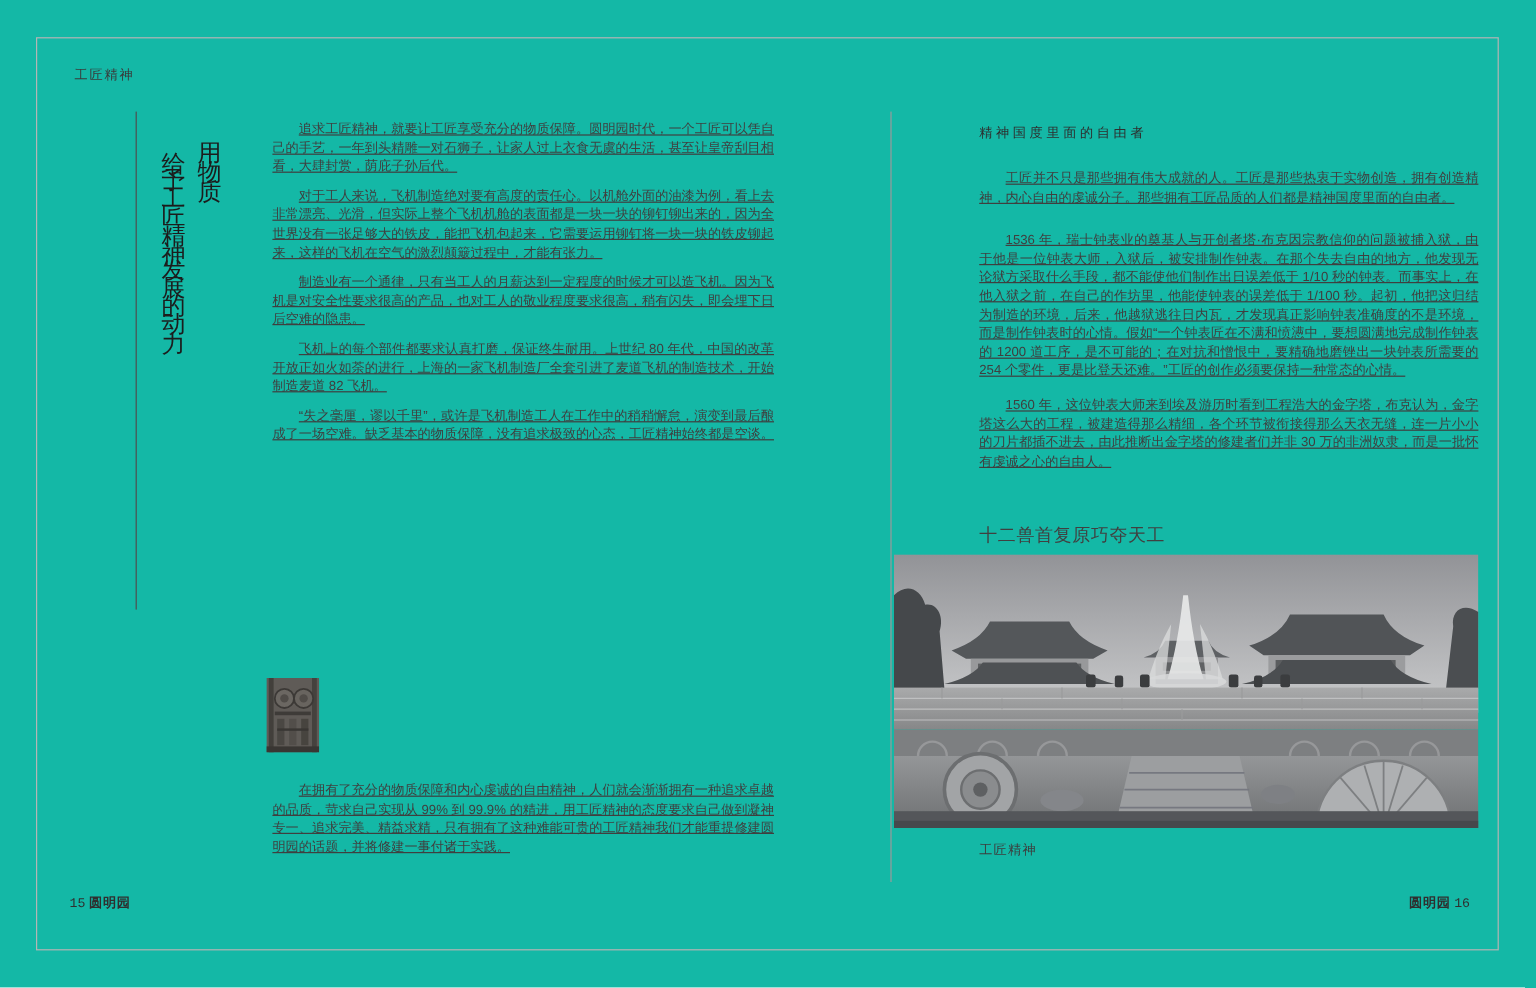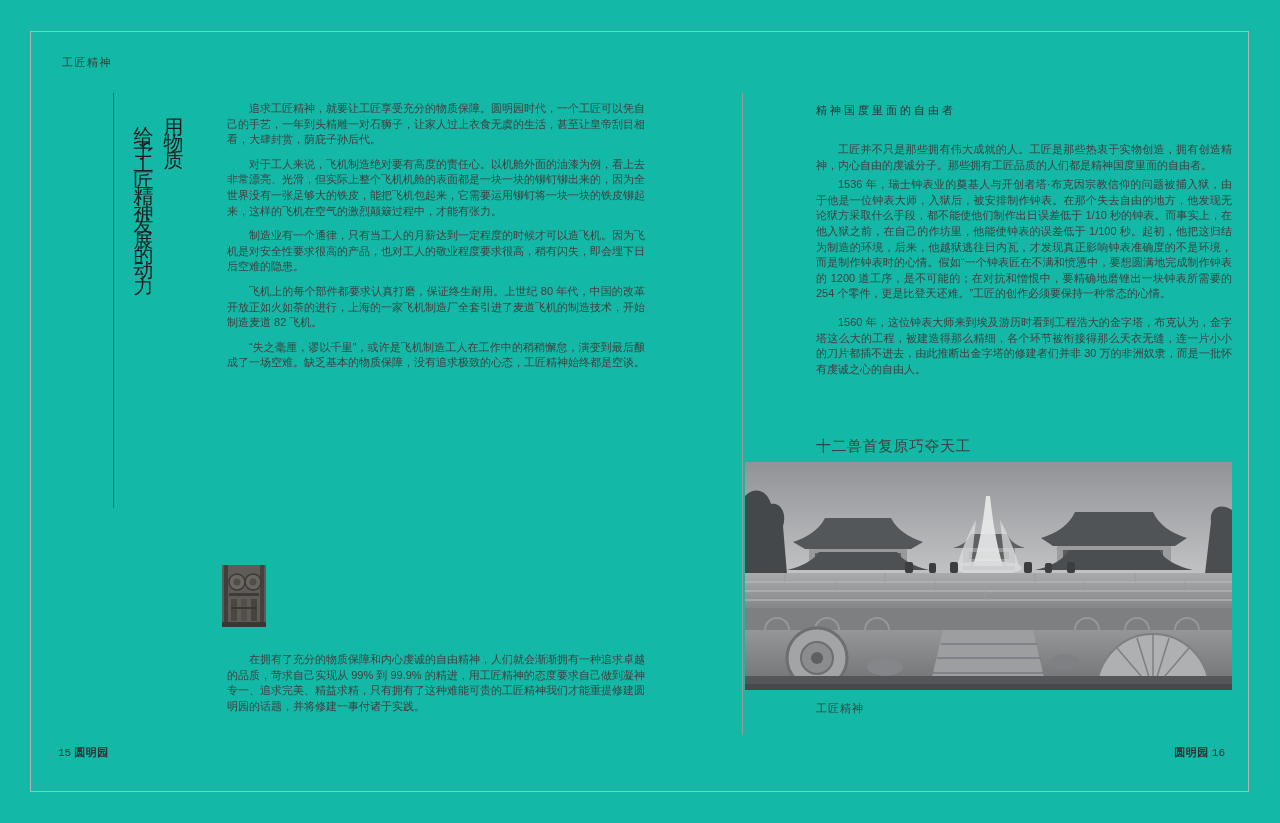--- a/index.html
+++ b/index.html
@@ -54,25 +54,26 @@
   .body-text {
     position: absolute;
     font-size: 11px;
     line-height: 15.6px;
     color: #3f3f3f;
     text-align: justify;
   }
   .body-text p {
     margin: 0 0 9px 0;
     text-indent: 2em;
+    text-decoration: underline;
   }
   .left-col   { left: 227px; top: 101px; width: 418px; }
   .left-close { left: 227px; top: 652px; width: 418px; }
   .right-col  { left: 816px; top: 142px; width: 416px; }
-  .right-col p.gap-lg { margin-bottom: 4px; }
+  .right-col p.gap-lg { margin-bottom: 20px; }
   .right-col p.gap-md { margin-bottom: 13px; }
   .section-heading {
     position: absolute;
     left: 816px; top: 103px;
     font-size: 11px;
     letter-spacing: 3px;
     color: #2e2e2e;
     font-weight: 500;
   }
   .thumb {

